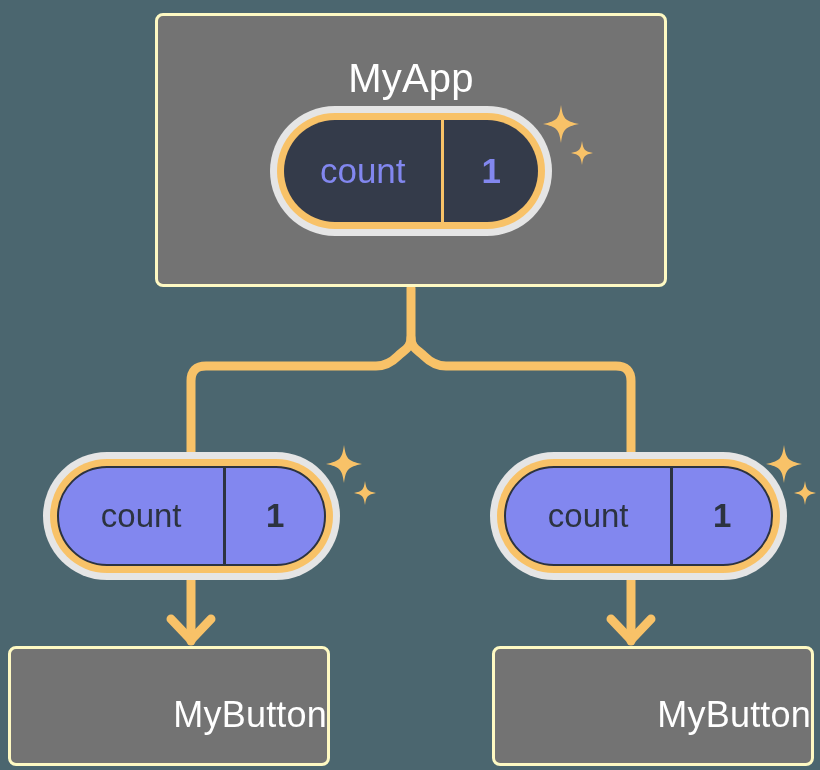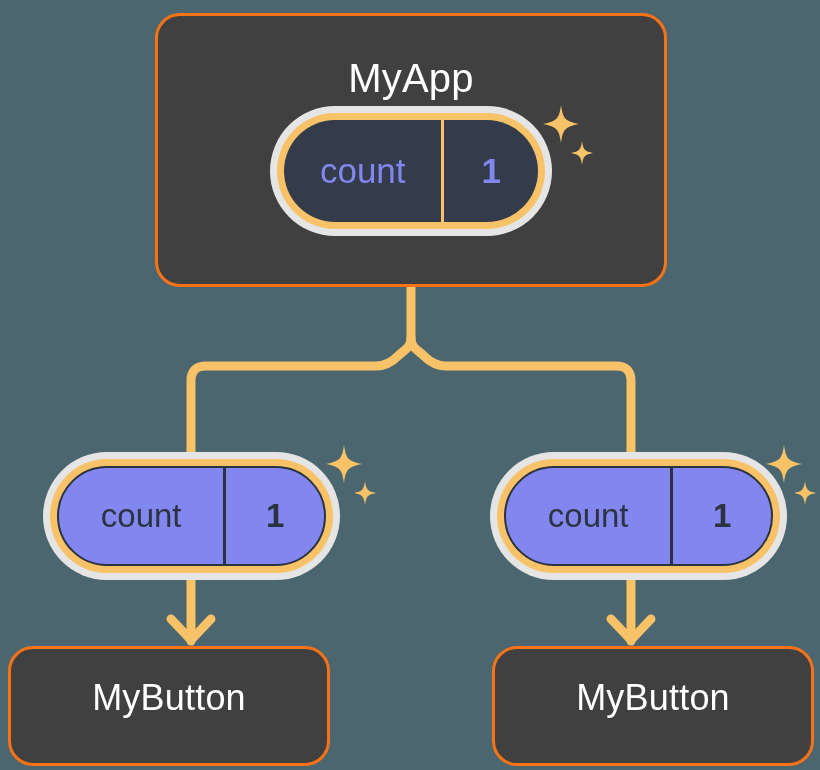--- a/index.html
+++ b/index.html
@@ -15,23 +15,23 @@
   }
   #stage {
     position: relative;
     width: 820px;
     height: 770px;
   }
 
   
   .node-box {
     position: absolute;
-    background: #404040;
-    border: 3px solid #f97316;
-    border-radius: 25px;
+    background: #737373;
+    border: 3px solid #fef9c3;
+    border-radius: 8px;
     box-sizing: border-box;
   }
   .node-title {
     position: absolute;
     left: 0;
     width: 100%;
     text-align: center;
     color: #ffffff;
     font-size: 38px;
     font-weight: 400;
@@ -102,21 +102,21 @@
 
   
   .sparkles { position: absolute; pointer-events: none; }
   #sparkle-app    { left: 539px; top: 103px; }
   #sparkle-left   { left: 322px; top: 443px; }
   #sparkle-right  { left: 762px; top: 443px; }
 
   
   #btn-box-left  { left: 8px;   top: 646px; width: 322px; height: 120px; }
   #btn-box-right { left: 492px; top: 646px; width: 322px; height: 120px; }
-  .btn-title { top: 28px; font-size: 36px; }
+  .btn-title { top: 45px; font-size: 36px; text-align: right; }
 
   
   #wires {
     position: absolute;
     left: 0; top: 0;
     width: 820px; height: 770px;
     pointer-events: none;
   }
 </style>
 </head>

